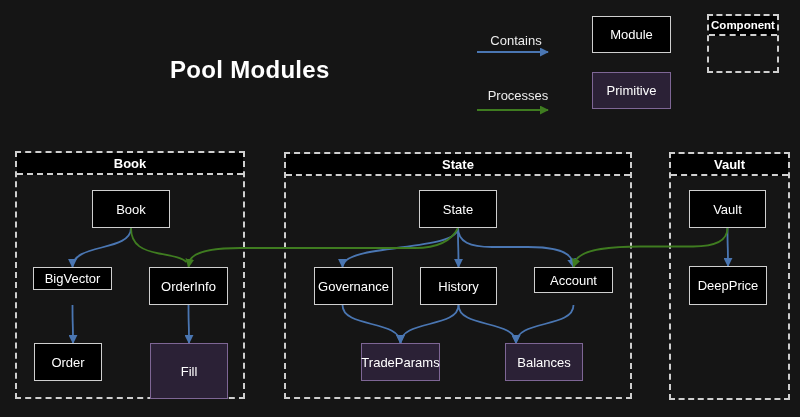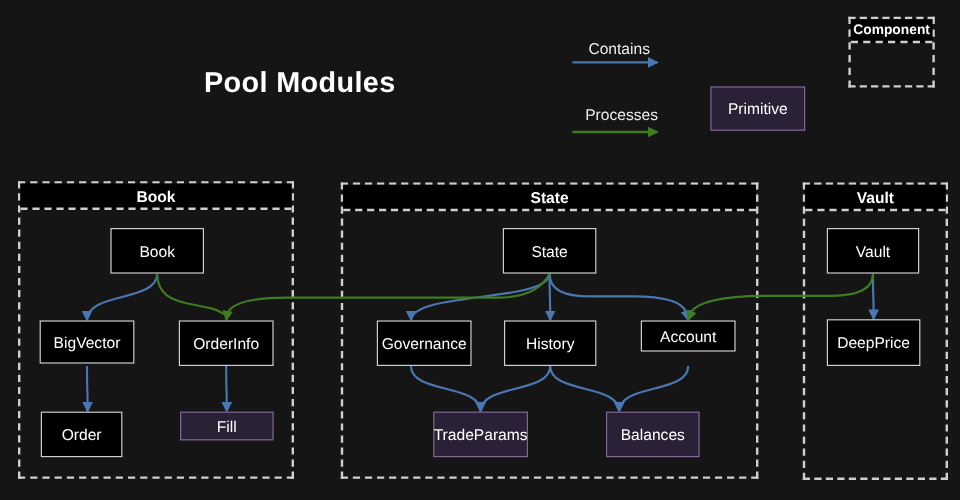--- a/index.html
+++ b/index.html
@@ -54,20 +54,21 @@
 </head>
 <body>
 
 <div class="canvas">
 
   <div class="page-title">Pool Modules</div>
 
   <div class="legend-label" style="left:479px;top:33px;width:74px;">Contains</div>
   <div class="legend-label" style="left:479px;top:88px;width:78px;">Processes</div>
 
+  <div class="node" style="left:592px;top:16px;width:79px;height:37px;">Module</div>
   <div class="node primitive" style="left:592px;top:72px;width:79px;height:37px;">Primitive</div>
 
   <div class="component-box">
     <div class="component-title">Component</div>
   </div>
 
   <svg id="edge-layer" width="800" height="417" viewBox="0 0 800 417">
     <defs>
       <marker id="ah-blue" viewBox="0 0 10 10" refX="9" refY="5" markerWidth="9" markerHeight="9" markerUnits="userSpaceOnUse" orient="auto">
         <path id="ah-blue-shape" d="M0,0 L10,5 L0,10 Z" fill="#4a76b2"></path>
@@ -96,24 +97,24 @@
         <path d="M458,228 C451,242 436,248 415,248 L240,248 C214,248 194,251 189.5,261 L188.5,267" fill="none" stroke-width="1.8" stroke="#3f7c20" marker-end="url(#ah-green)"></path>
         <path d="M727.5,228 C727.5,241 714,246.5 693,246.5 L640,246.5 C612,246.5 583,249 576,260 L573.5,267" fill="none" stroke-width="1.8" stroke="#3f7c20" marker-end="url(#ah-green)"></path>
       </g>
   </svg>
 
   <div id="diagram">
       <div class="group" style="left: 15px; top: 151px; width: 230px; height: 248px;">
         <div class="group-title">Book</div>
       </div>
       <div class="node" style="left: 92px; top: 190px; width: 78px; height: 38px;">Book</div>
-      <div class="node" style="left: 33px; top: 267px; width: 79px; height: 36px;">BigVector</div>
+      <div class="node" style="left: 33px; top: 267px; width: 79px; height: 23px;">BigVector</div>
       <div class="node" style="left: 149px; top: 267px; width: 79px; height: 38px;">OrderInfo</div>
       <div class="node" style="left: 34px; top: 343px; width: 68px; height: 38px;">Order</div>
-      <div class="node primitive" style="left: 150px; top: 343px; width: 78px; height: 24px;">Fill</div>
+      <div class="node primitive" style="left: 150px; top: 343px; width: 78px; height: 56px;">Fill</div>
       <div class="group" style="left: 284px; top: 152px; width: 348px; height: 247px;">
         <div class="group-title">State</div>
       </div>
       <div class="node" style="left: 419px; top: 190px; width: 78px; height: 38px;">State</div>
       <div class="node" style="left: 314px; top: 267px; width: 79px; height: 38px;">Governance</div>
       <div class="node" style="left: 420px; top: 267px; width: 77px; height: 38px;">History</div>
       <div class="node" style="left: 534px; top: 267px; width: 79px; height: 26px;">Account</div>
       <div class="node primitive" style="left: 361px; top: 343px; width: 79px; height: 38px;">TradeParams</div>
       <div class="node primitive" style="left: 477px; top: 343px; width: 78px; height: 38px; margin-left: 28px;">Balances</div>
       <div class="group" style="left: 669px; top: 152px; width: 121px; height: 248px;">

